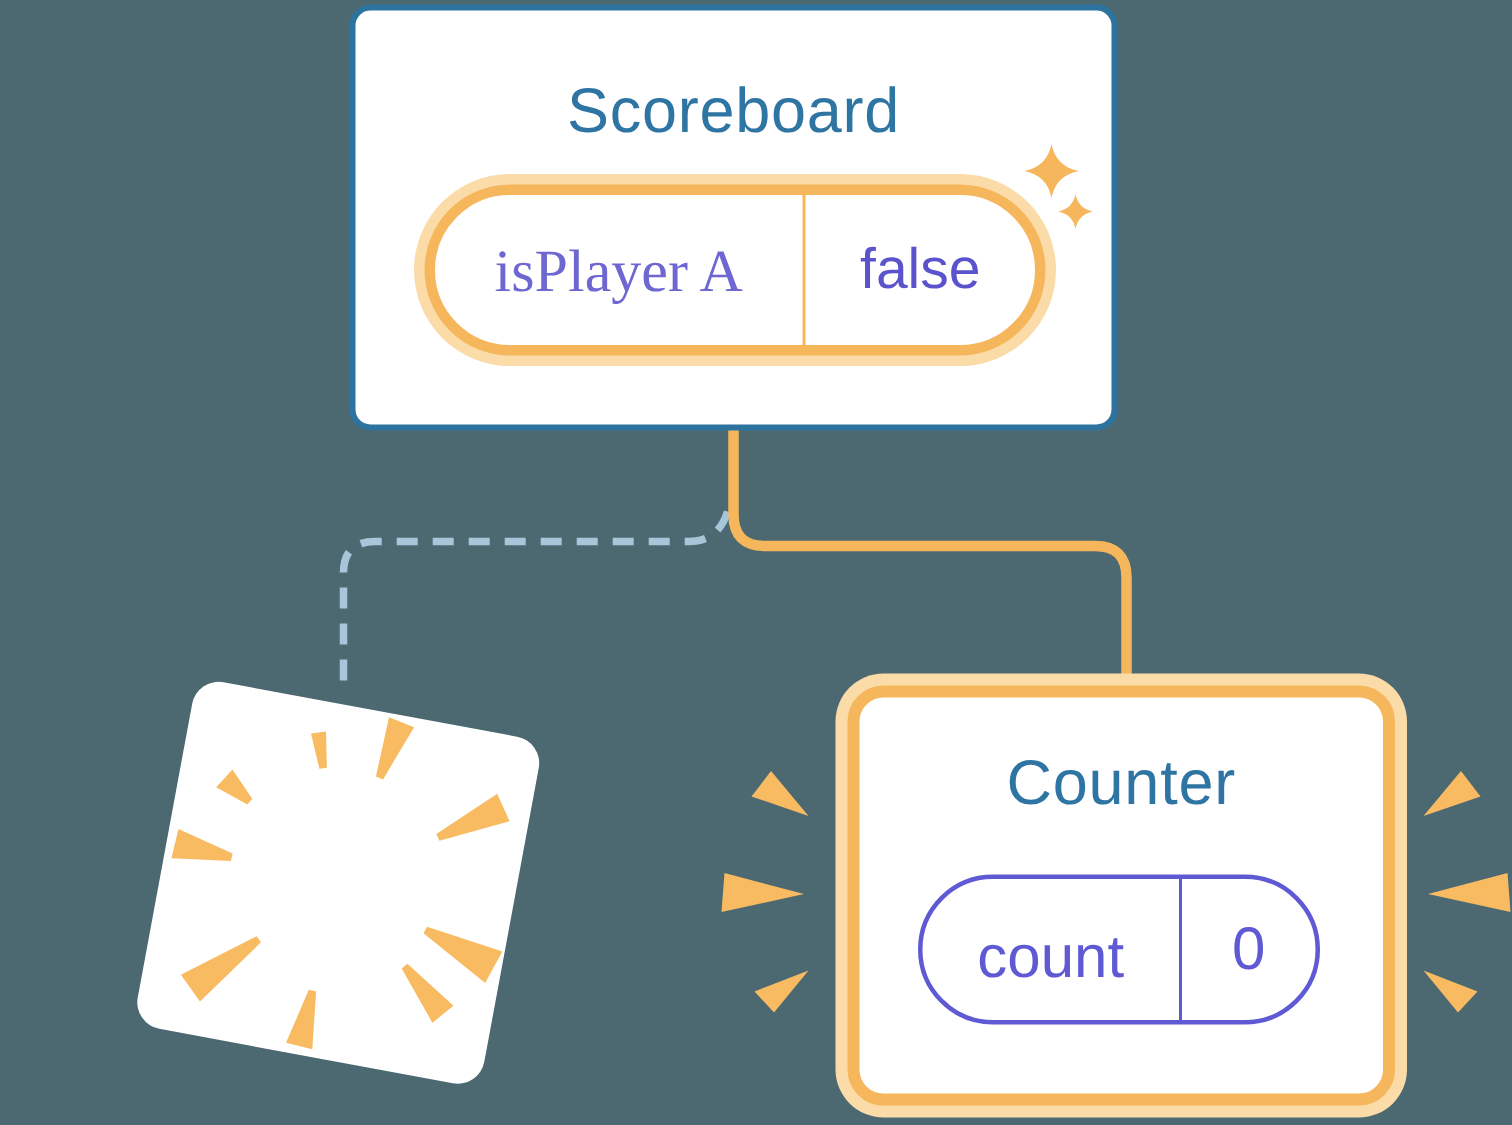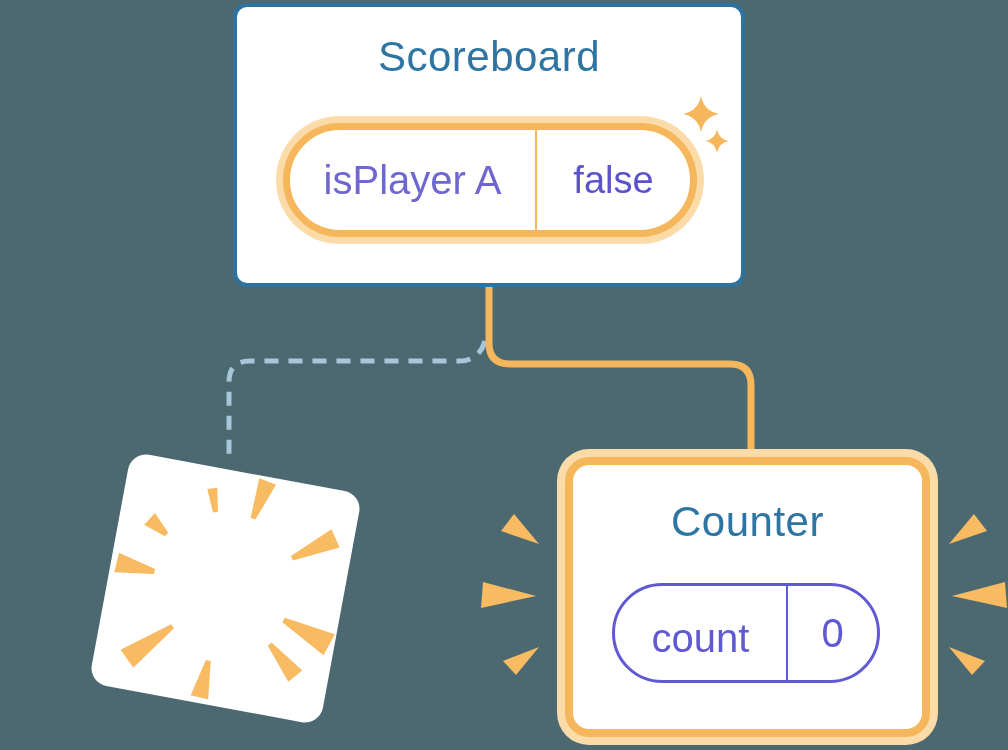--- a/index.html
+++ b/index.html
@@ -75,21 +75,21 @@
     letter-spacing: 0.5px;
     color: var(--title-blue);
   }
 
   .card.scoreboard {
     left: 233px; top: 3px;
     width: 512px; height: 284px;
     border: 4px solid var(--card-border-blue);
     border-radius: 14px;
   }
-  .card.scoreboard .card-title { padding-top: 26px; }
+  .card.scoreboard .card-title { padding-top: 43px; }
 
   .card.counter {
     left: 565px; top: 457px;
     width: 365px; height: 280px;
     border: 8px solid var(--accent-orange);
     border-radius: 24px;
     box-shadow: 0 0 0 8px var(--halo-orange);
   }
   .card.counter .card-title { padding-top: 33px; text-align: center; }
 
@@ -110,20 +110,21 @@
     left: 46px; top: 116px;
     width: 414px; height: 114px;
     border: 7px solid var(--accent-orange);
     border-radius: 57px;
     box-shadow: 0 0 0 7px var(--halo-orange);
   }
   .pill.orange-pill .cell.name {
     width: 245px;
     font-size: 40px;
     color: var(--purple-name);
+    font-family: Liberation Serif, serif;
   }
   .pill.orange-pill .cell.value {
     flex: 1;
     border-left: 2px solid var(--accent-orange);
     font-size: 38px;
     font-weight: normal;
     color: var(--purple-value);
   }
 
   .pill.purple-pill {

